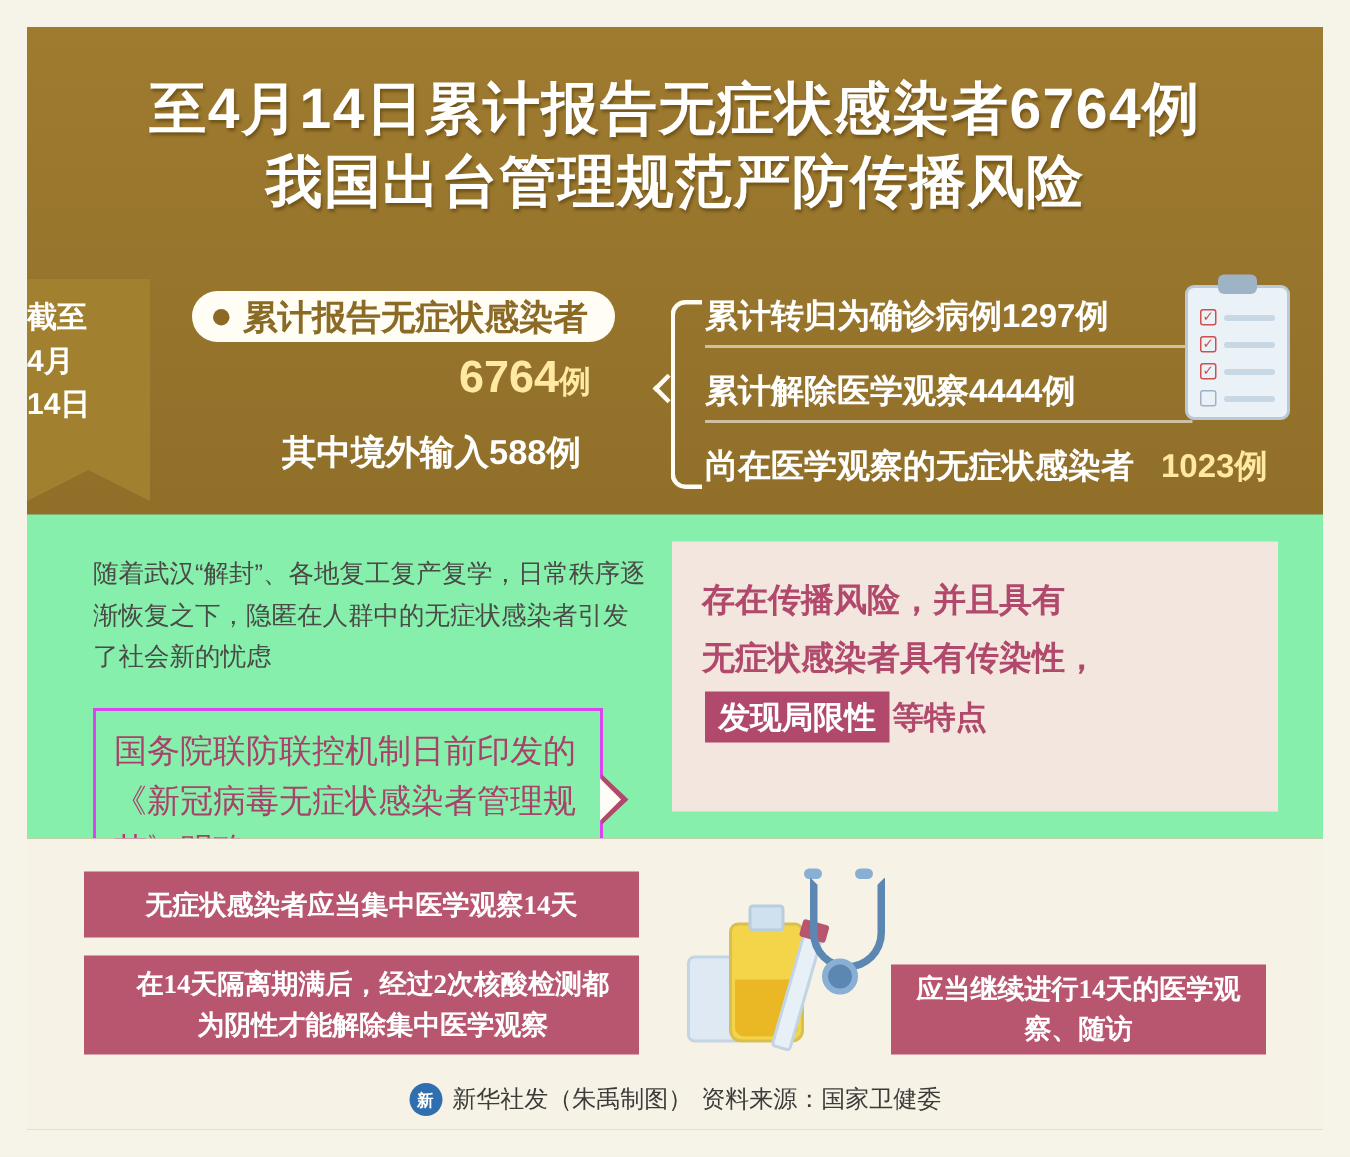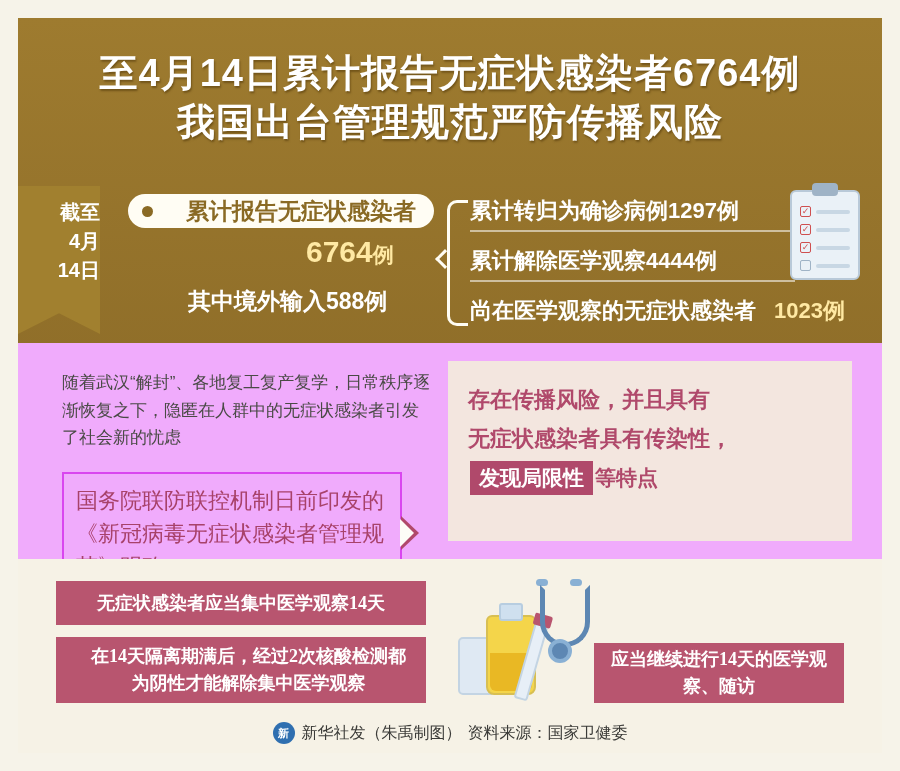--- a/index.html
+++ b/index.html
@@ -47,42 +47,41 @@
   .stats-band {
     position:absolute; left:18px; top:178px;
     width:864px; height:165px;
   }
   
   .date-ribbon {
     position:absolute; left:0px; top:8px;
     width:82px; height:148px;
     background:#a1802f;
     color:#fff;
-    text-align:right;
+    text-align:left;
     font-size:20px;
     font-weight:bold;
     line-height:1.45;
     padding-top:12px;
     box-sizing:border-box;
     clip-path:polygon(0 0, 100% 0, 100% 100%, 50% 86%, 0 100%);
   }
   .pill {
     position:absolute;
     background:#fffdf4;
     color:#8a6a24;
     border-radius:22px;
     font-weight:bold;
     white-space:nowrap;
     display:flex; align-items:center;
   }
   .pill.main {
     left:110px; top:16px;
     height:34px; padding:0 18px 0 14px;
     font-size:23px;
-    gap:24px;
   }
   .bullet-dot {
     width:11px;height:11px;border-radius:50%;
     background:#8a6a24; margin-right:9px;
   }
   .big-number {
     position:absolute; left:288px; top:57px;
     color:#ffe9a3; font-weight:bold;
     font-size:30px; white-space:nowrap;
   }
@@ -147,21 +146,21 @@
   }
   .clipboard .box.empty { border-color:#9fb3c6; color:transparent; }
   .clipboard .line { flex:1; height:4px; background:#c8d7e4; border-radius:2px; }
   .clipboard .r1 { top:14px; } .clipboard .r2 { top:32px; }
   .clipboard .r3 { top:50px; } .clipboard .r4 { top:68px; }
 
   
   .mid-panel {
     position:absolute; left:18px; top:343px;
     width:864px; height:216px;
-    background:#f0abfc;
+    background:#86efac;
   }
   .mid-left {
     position:absolute; left:44px; top:26px; width:370px;
   }
   .para {
     color:#4a4a46; font-size:17px; line-height:1.62;
   }
   .callout {
     position:relative;
     margin-top:20px;

